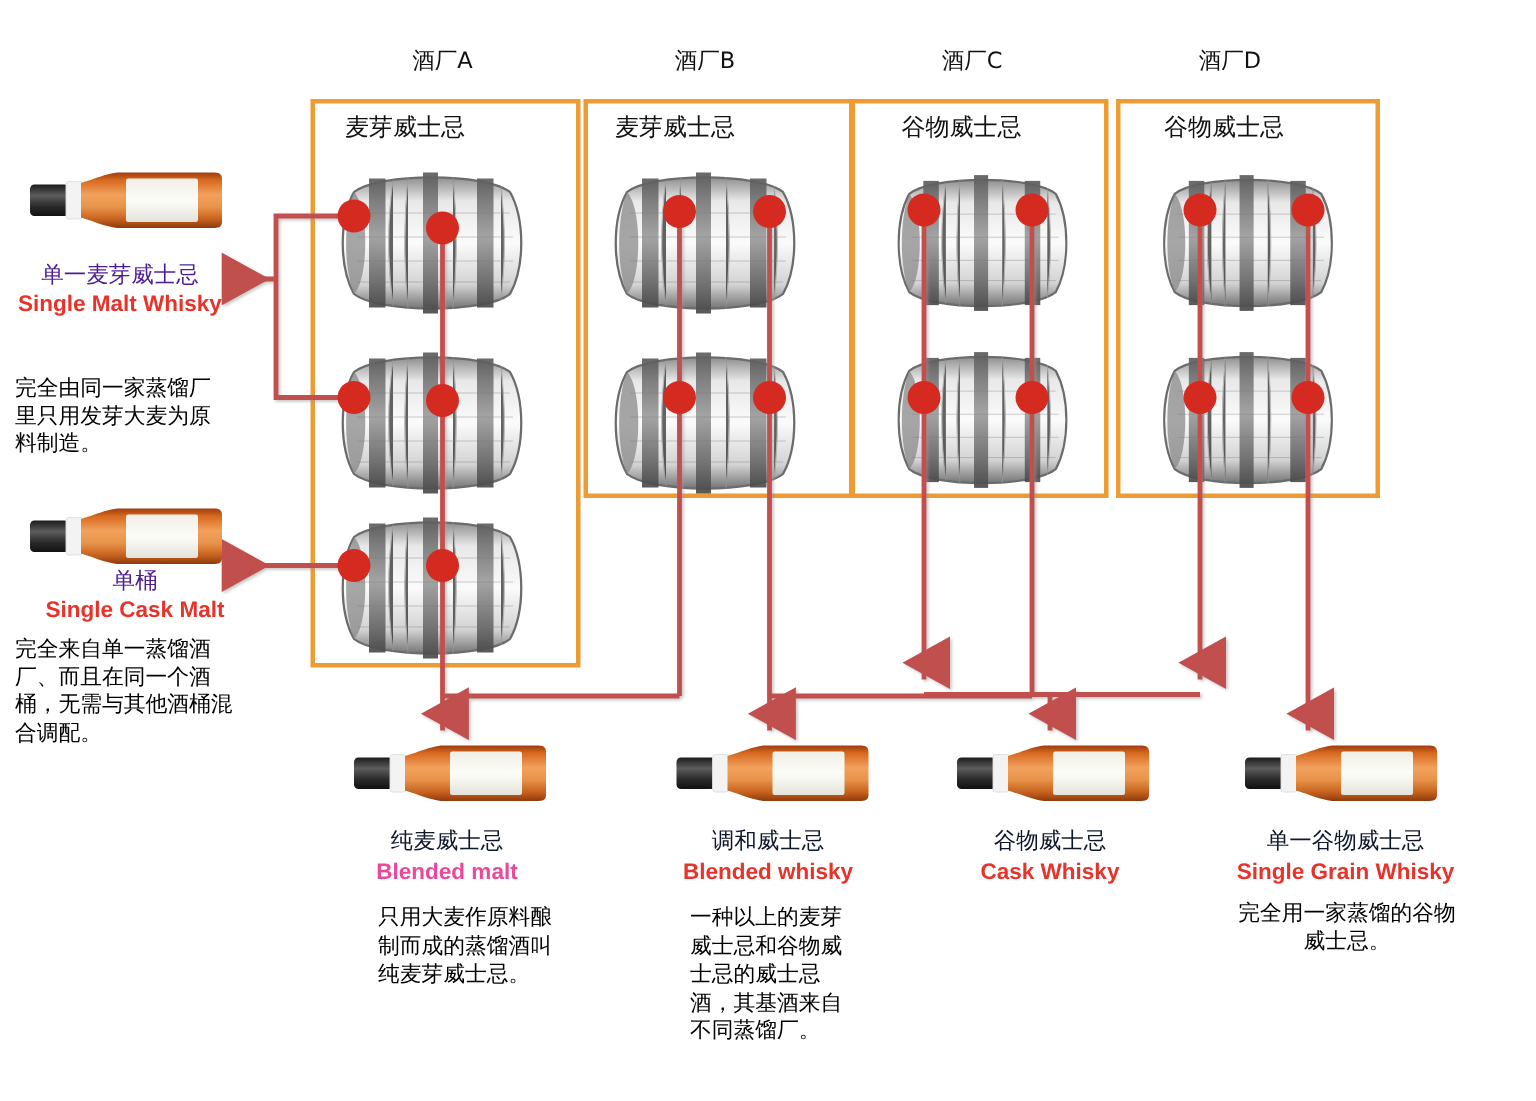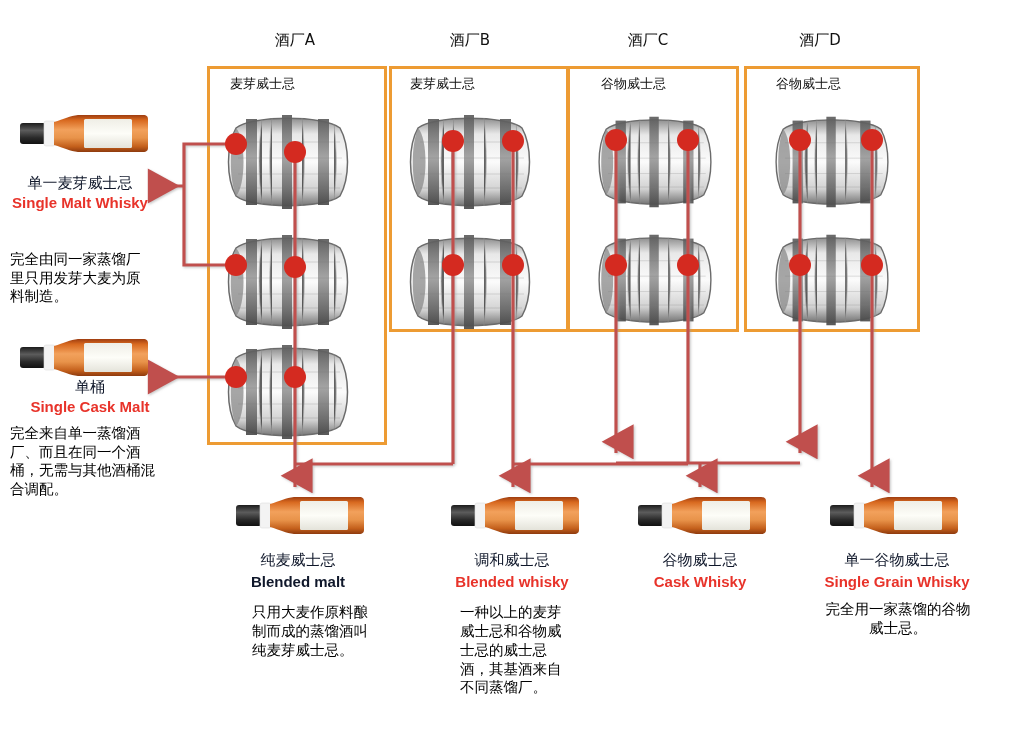--- a/index.html
+++ b/index.html
@@ -16,56 +16,56 @@
     position:absolute;font-size:15px;color:#111;text-align:center;
     white-space:nowrap;
   }
 
   
   .dist-box{
     position:absolute;border:3px solid #ED9B33;box-sizing:border-box;
     background:transparent;
   }
   .box-title{
-    position:absolute;font-size:13px;color:#111;white-space:nowrap;
+    position:absolute;font-size:16px;color:#111;white-space:nowrap;
   }
 
   
   .barrel{position:absolute;}
   .barrel svg{display:block;}
 
   
   #wires{position:absolute;left:0;top:0;width:1024px;height:734px;pointer-events:none;}
 
   
   .bottle{position:absolute;}
   .bottle svg{display:block;}
 
   
   .callout-title-cn{
-    position:absolute;font-size:15px;color:#0f172a;text-align:center;white-space:nowrap;
+    position:absolute;font-size:15px;color:#4c1d95;text-align:center;white-space:nowrap;
   }
   .callout-title-en{
     position:absolute;font-size:15px;color:#E8332A;font-weight:bold;text-align:center;white-space:nowrap;
     font-family:"Liberation Sans",sans-serif;
   }
   .callout-desc{
     position:absolute;font-size:14.5px;color:#000;line-height:1.28;
   }
 
   
   .prod-cn{
     position:absolute;font-size:15px;color:#0f172a;text-align:center;white-space:nowrap;
   }
   .prod-en{
     position:absolute;font-size:15px;text-align:center;white-space:nowrap;
     font-family:"Liberation Sans",sans-serif;font-weight:bold;
   }
   .prod-en.red{color:#E8332A;}
-  .prod-en.black{color:#0f172a;}
+  .prod-en.black{color:#ec4899;}
   .prod-desc{
     position:absolute;font-size:14.5px;color:#000;line-height:1.30;
   }
   .prod-desc.center{text-align:center;}
 </style>
 </head>
 <body>
 
 <div id="stage">
 

